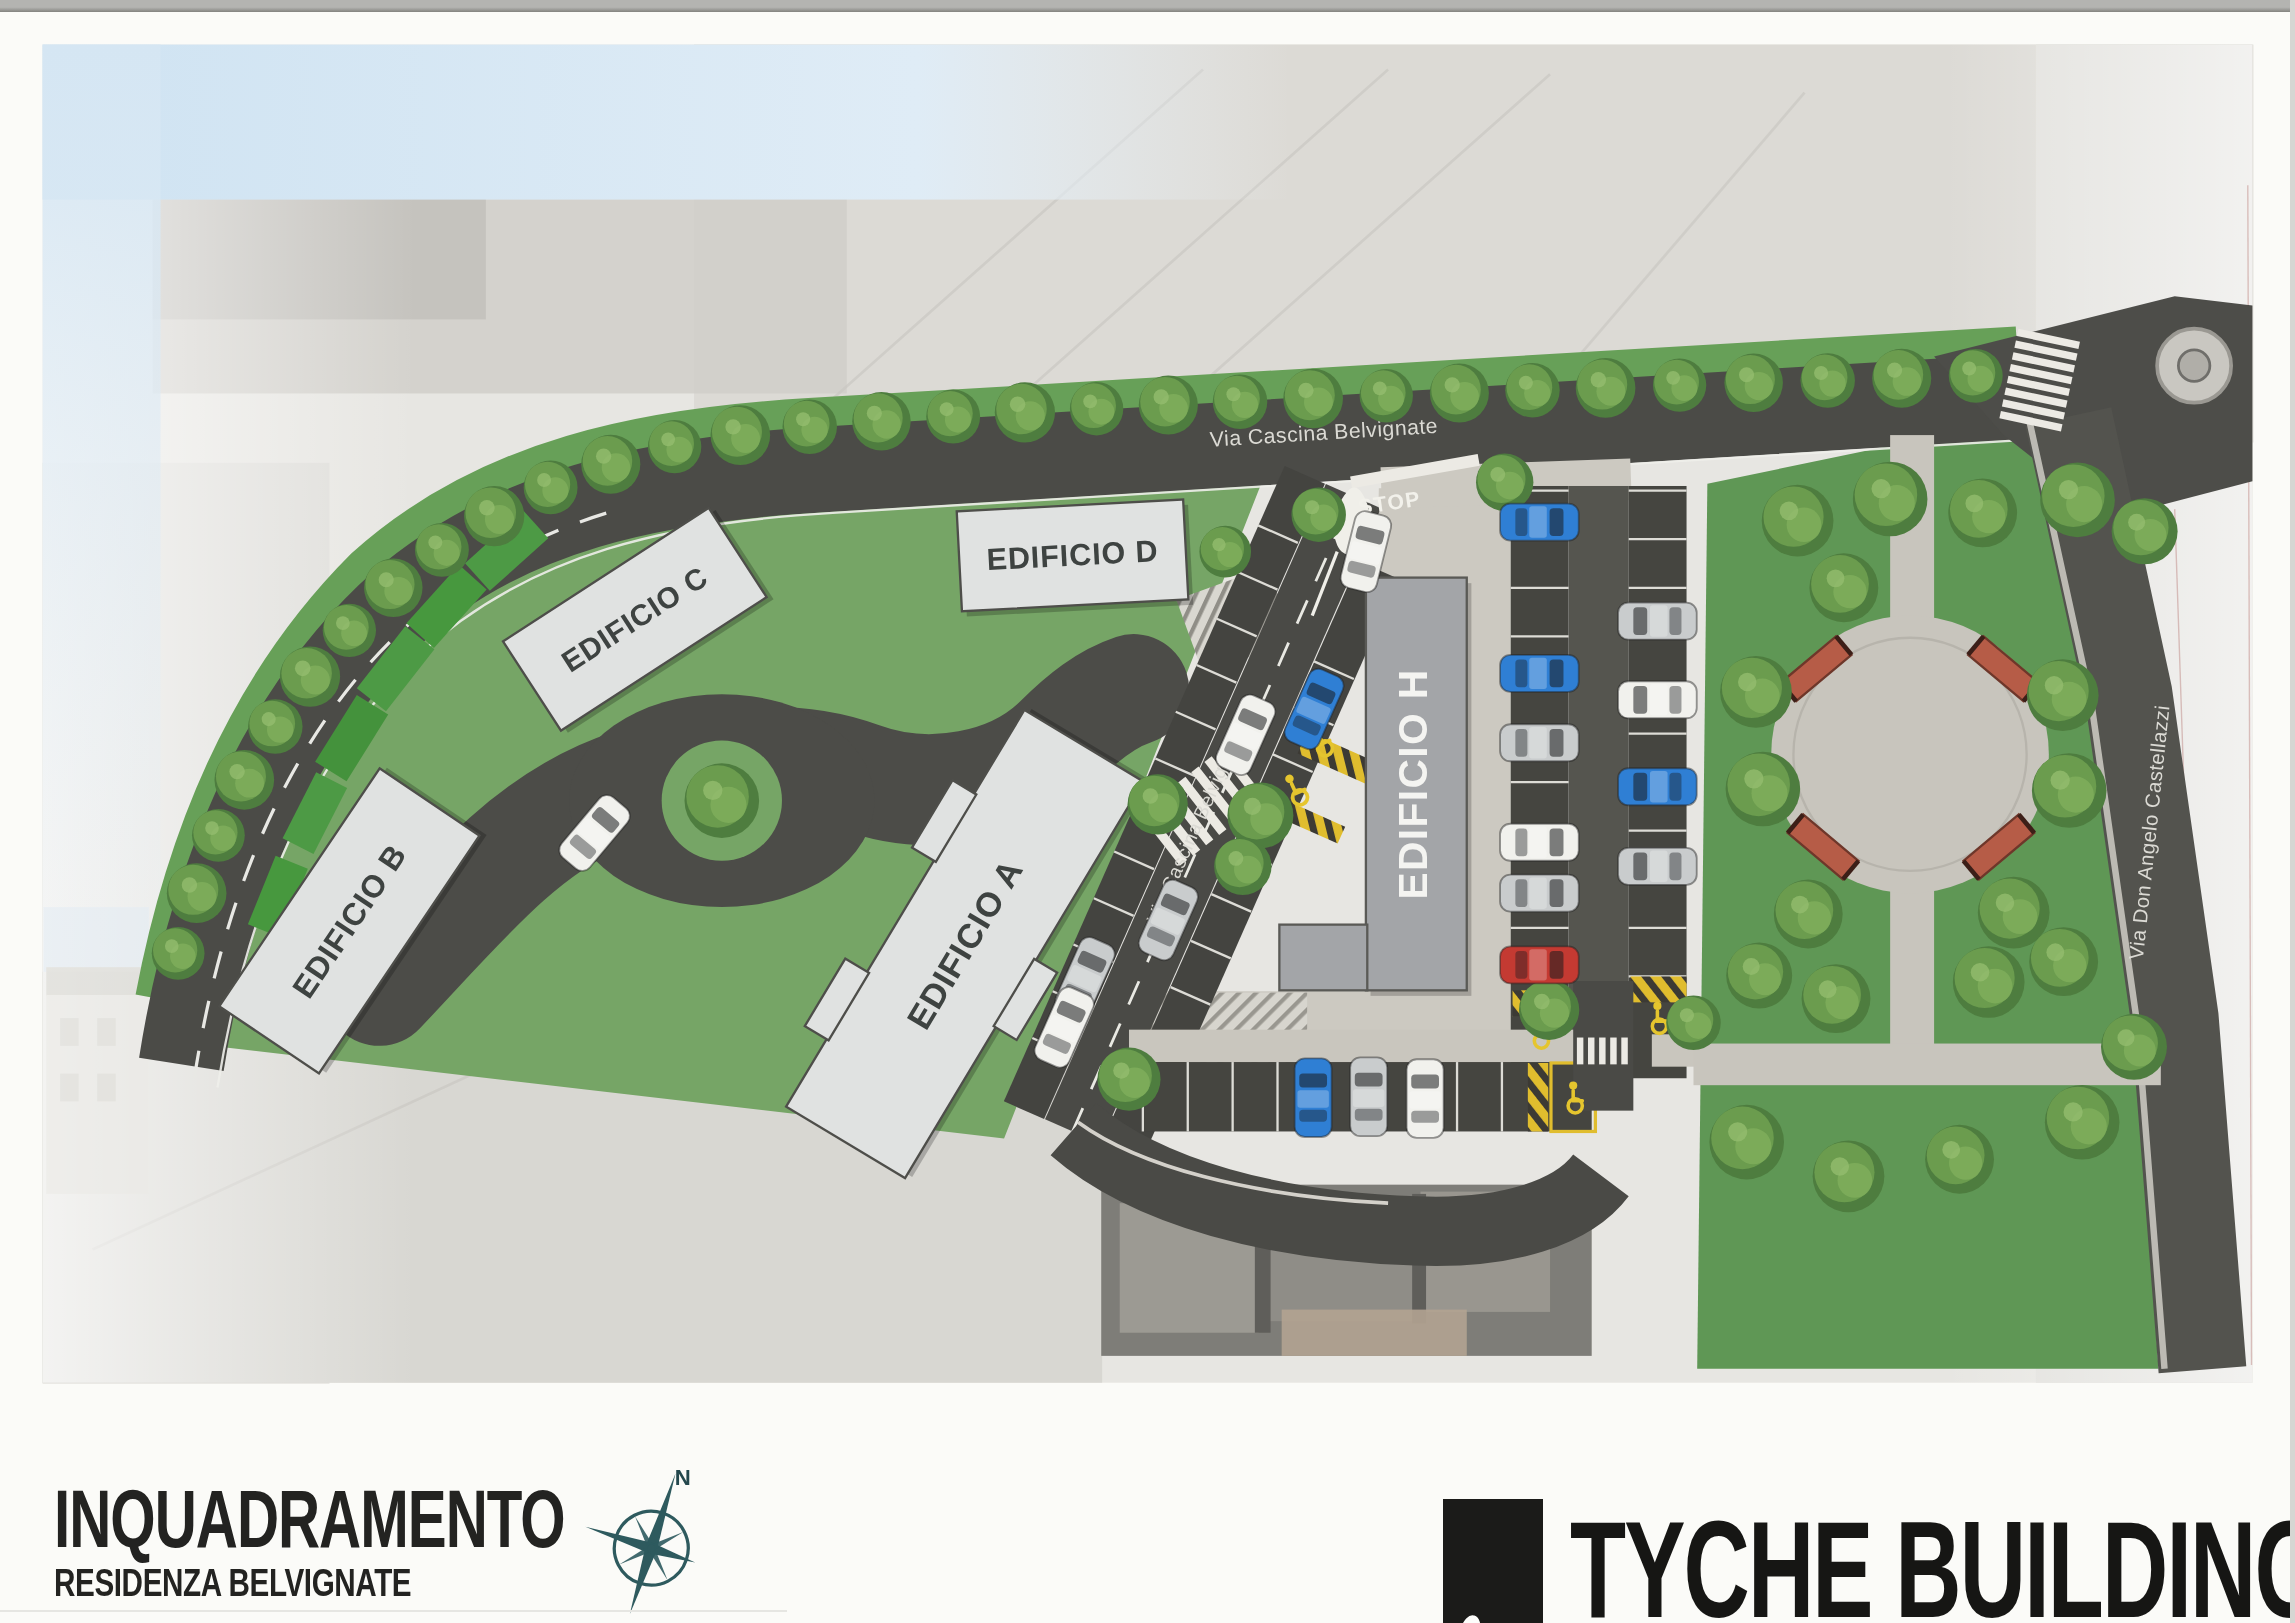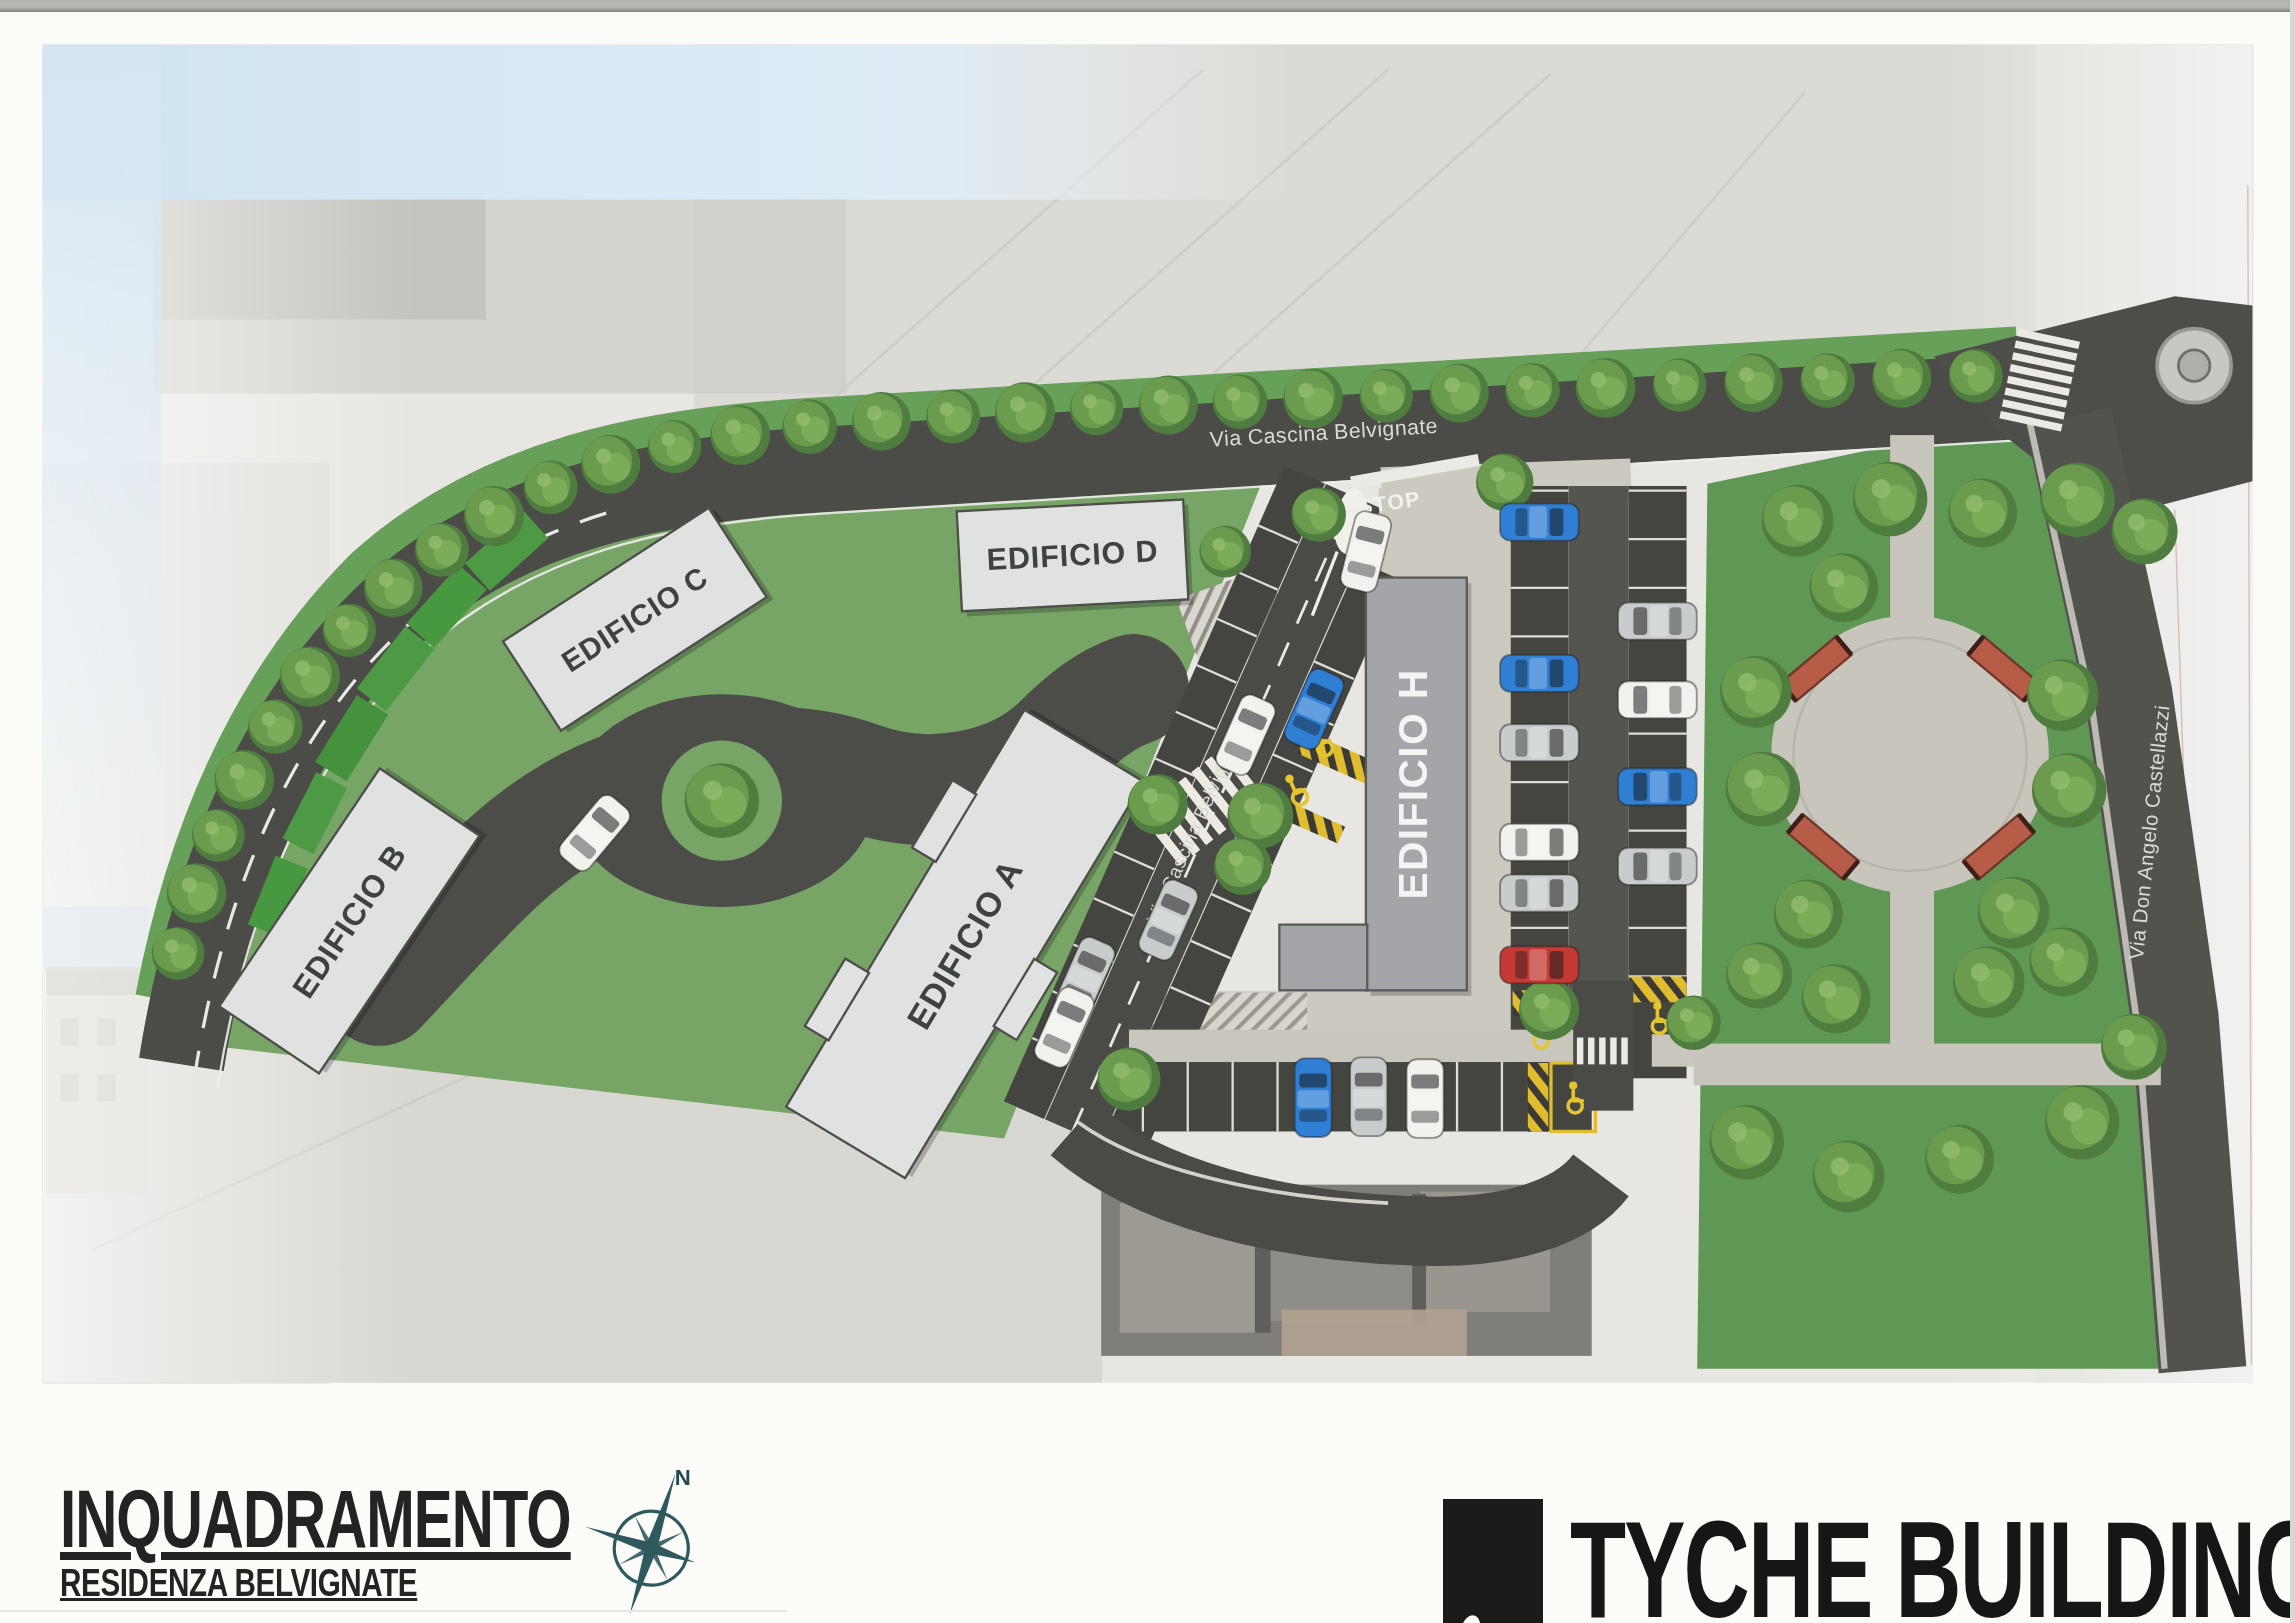--- a/index.html
+++ b/index.html
@@ -4,21 +4,21 @@
 <style>
   html,body{margin:0;padding:0;background:#dcdcd9;}
   .sheet{position:relative;width:2295px;height:1623px;background:#fbfbf8;overflow:hidden;
          font-family:"Liberation Sans",sans-serif;}
   .plan-svg{position:absolute;left:0;top:0;width:2295px;height:1623px;}
   svg text{text-anchor:middle;font-family:"Liberation Sans",sans-serif;}
   .bldg-label{font-weight:bold;fill:#3e4341;letter-spacing:2px;}
   .bldg-label-h{font-weight:bold;fill:#f4f4f1;letter-spacing:3px;}
   .road-label{fill:#dbdad4;letter-spacing:1px;}
   .stop-label{font-weight:bold;fill:#f2f1eb;letter-spacing:3px;}
-  .titleblock{position:absolute;left:60px;top:1479px;color:#232321;text-decoration:underline;}
+  .titleblock{position:absolute;left:54px;top:1479px;color:#232321;}
   .doc-title{font-weight:bold;font-size:81px;line-height:1;letter-spacing:-1.4px;
              transform:scaleX(.72);transform-origin:0 0;white-space:nowrap;}
   .doc-subtitle{margin-top:3.7px;font-weight:bold;font-size:38px;line-height:1;letter-spacing:-0.5px;
              transform:scaleX(.78);transform-origin:0 0;white-space:nowrap;}
   .compass{position:absolute;left:582px;top:1466px;}
   .compass-n{font-weight:bold;fill:#24484d;font-size:48px;}
   .brand-logo{position:absolute;left:1443px;top:1499px;width:100px;height:155px;background:#1b1b19;}
   .logo-dot{position:absolute;left:17.6px;bottom:9.3px;width:18.5px;height:30px;background:#fdfdfb;
             border-radius:50%;transform:rotate(14deg);}
   .brand-name{position:absolute;left:1570px;top:1501px;font-size:137px;font-weight:bold;color:#161614;

